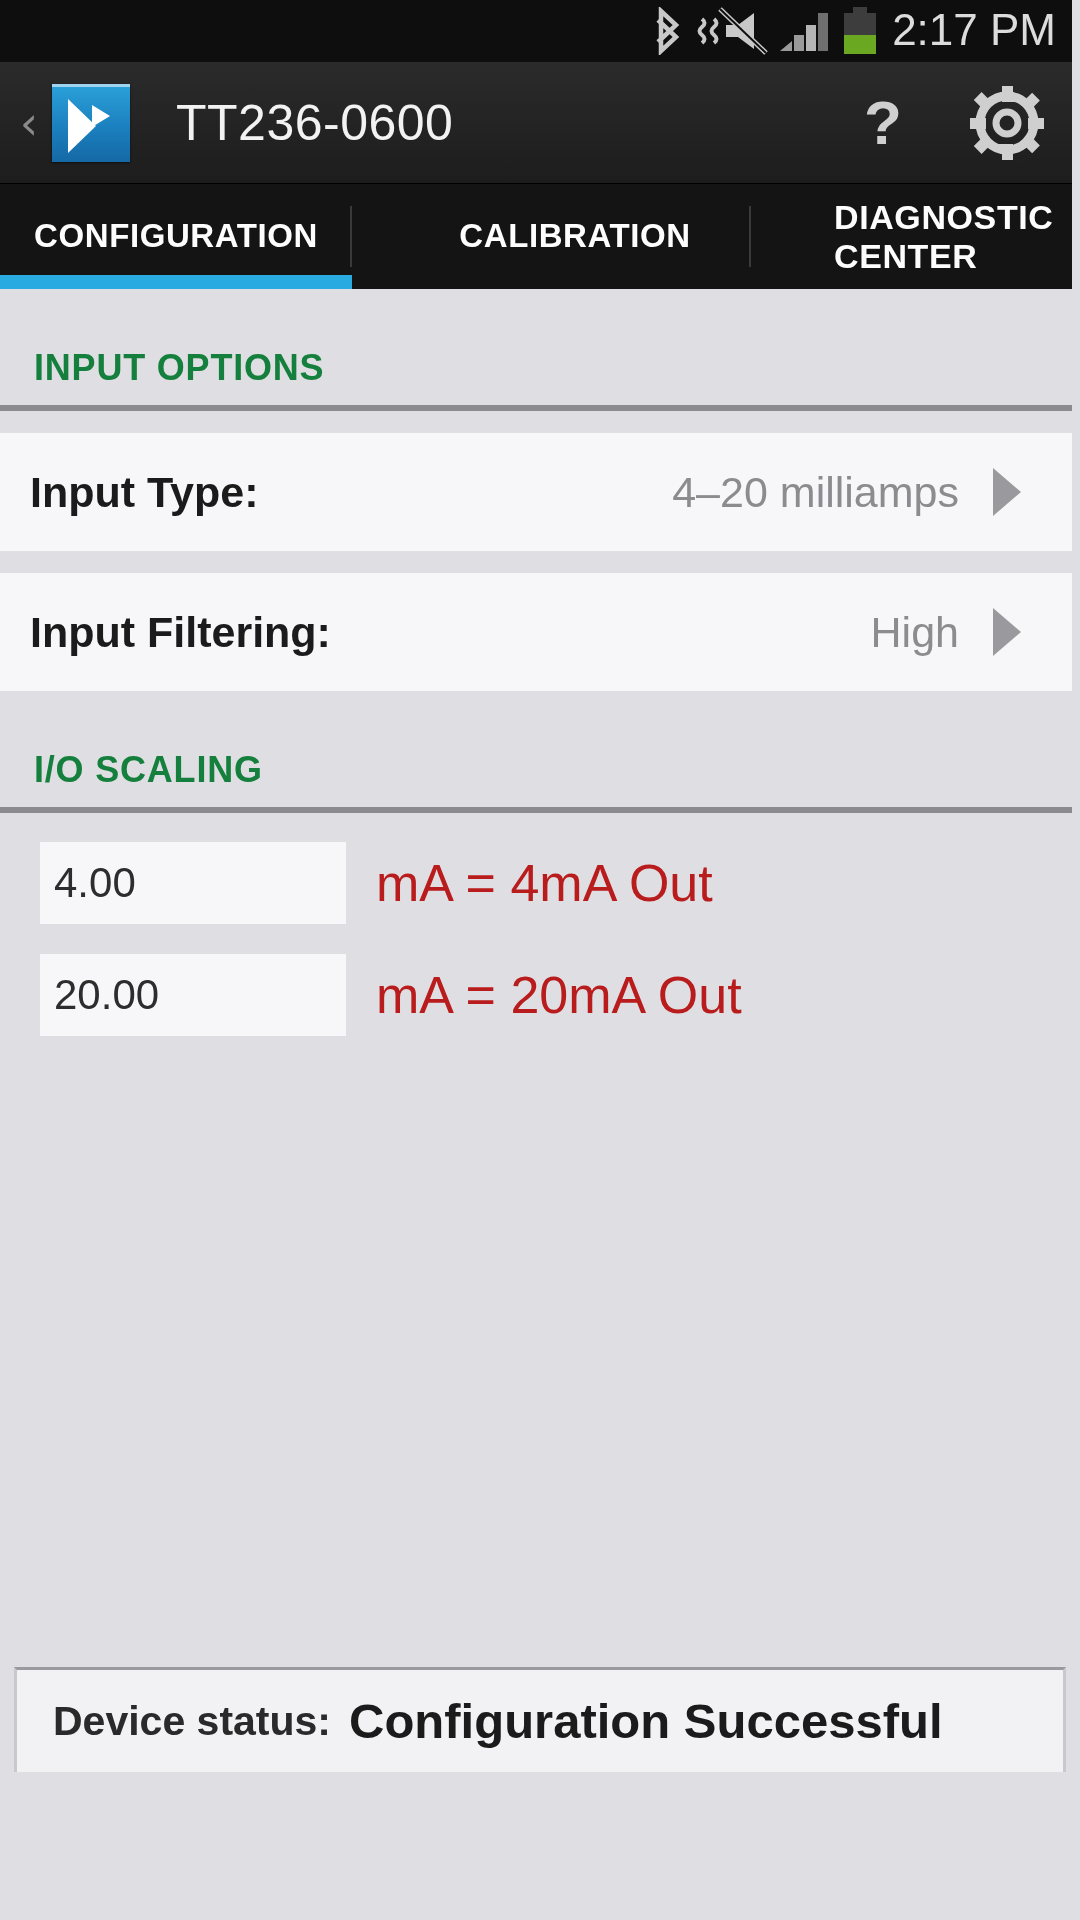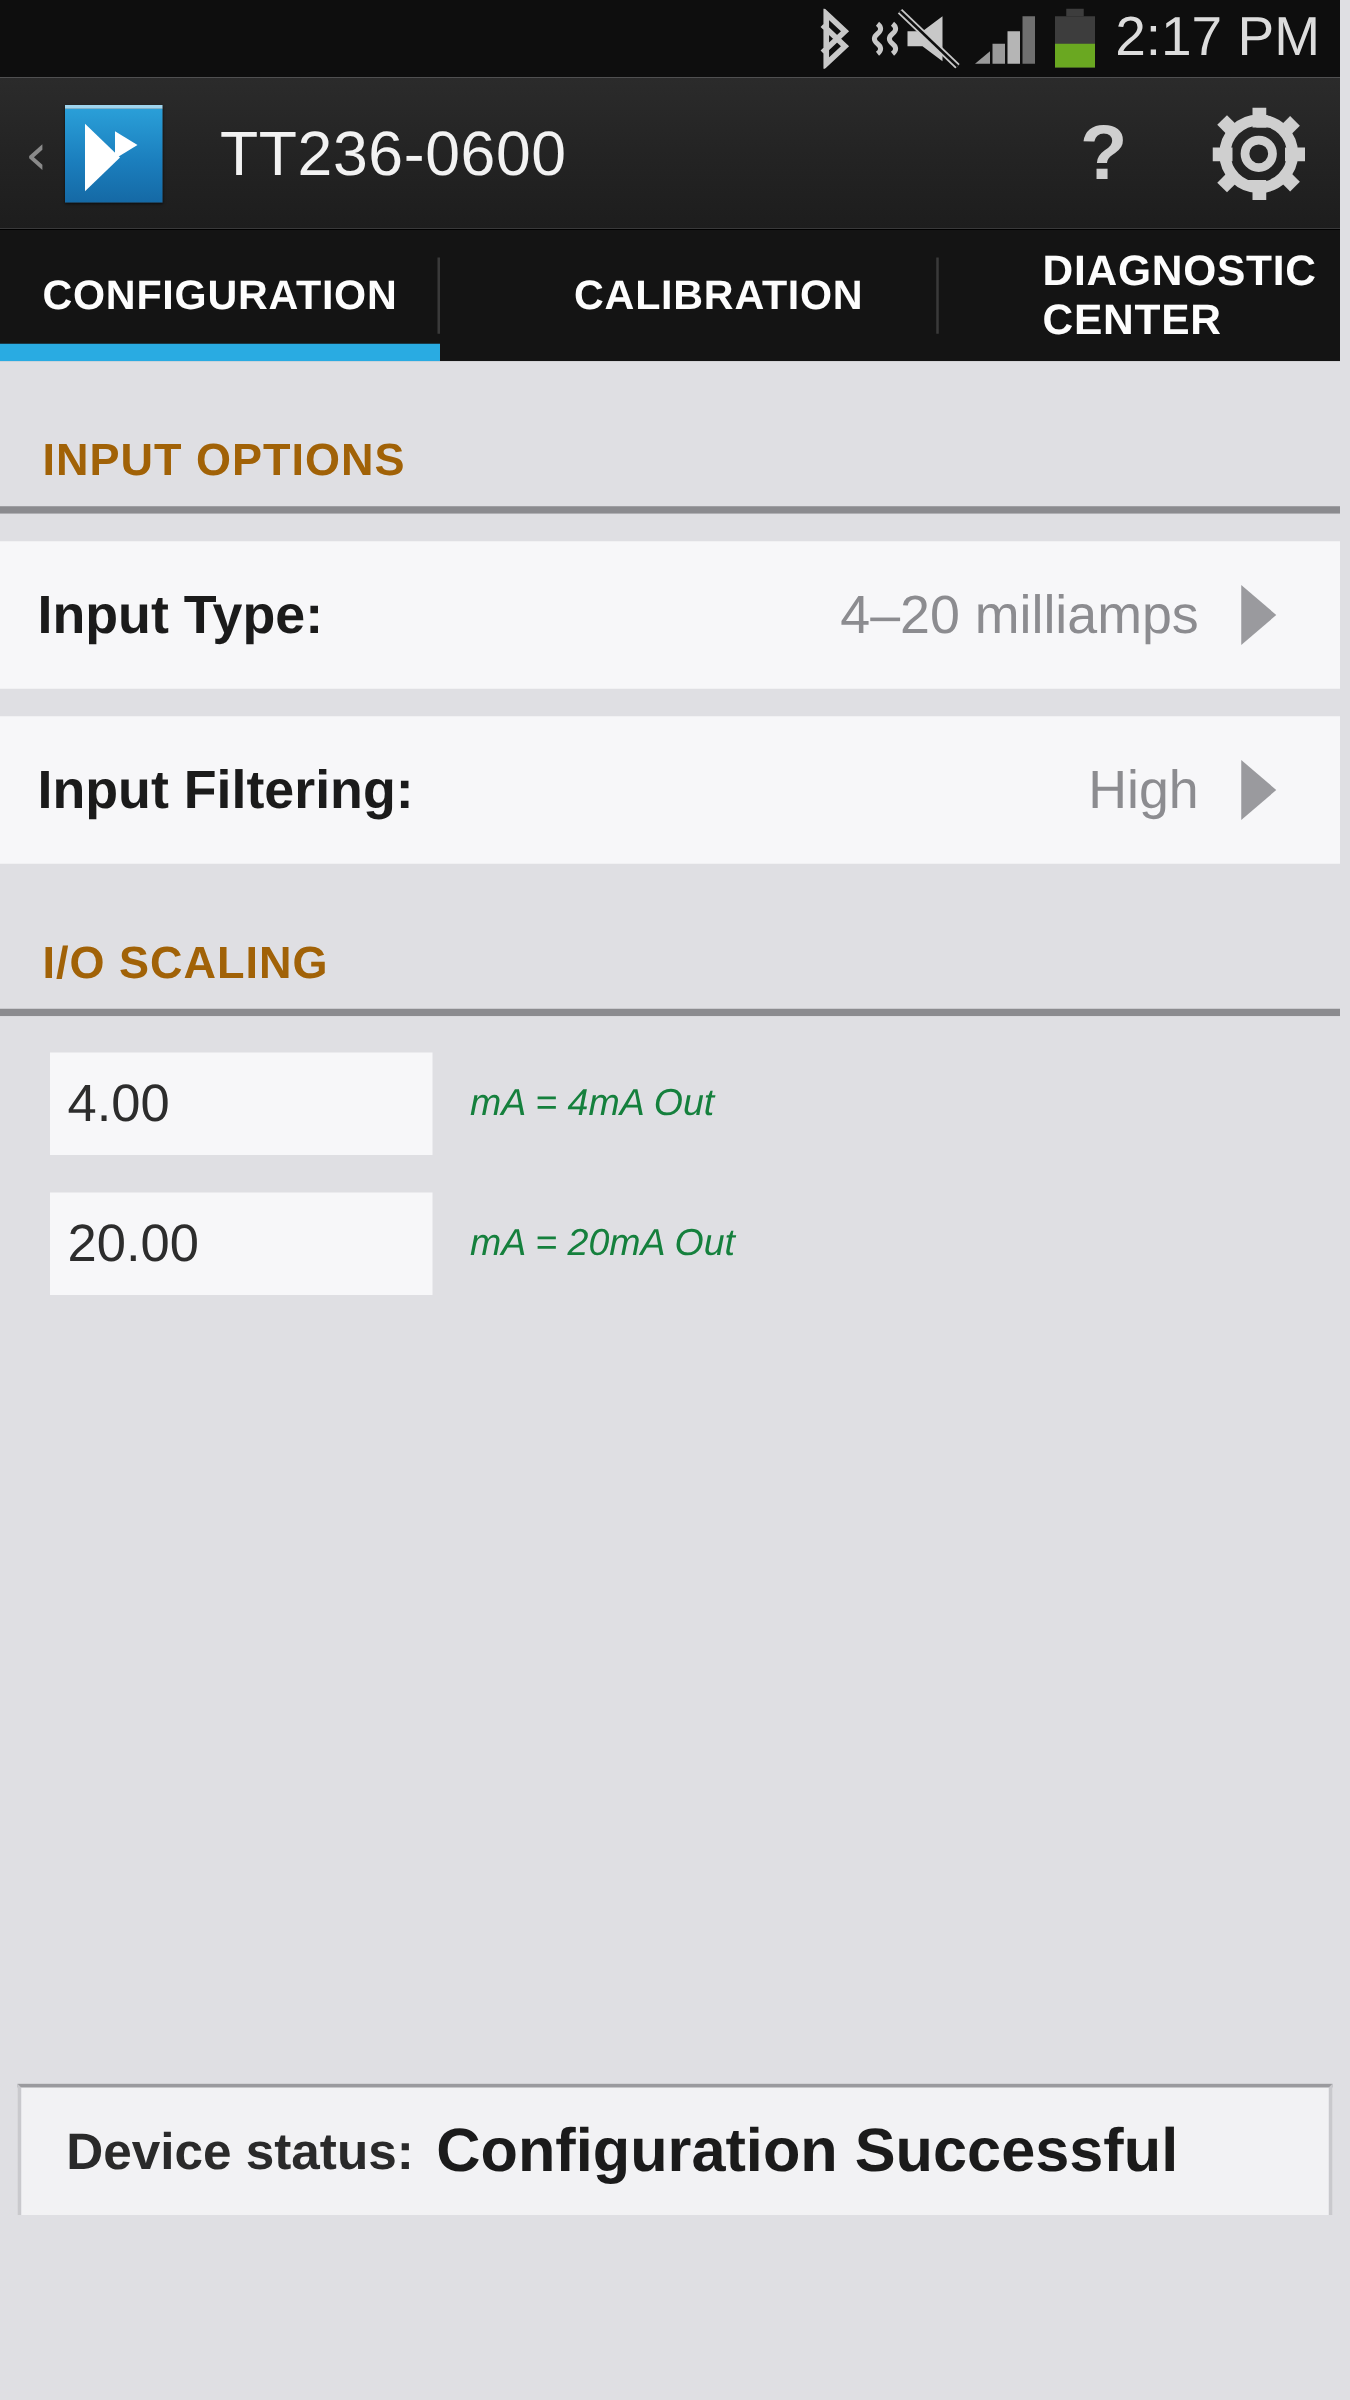--- a/index.html
+++ b/index.html
@@ -92,21 +92,21 @@
   }
 
   
   .content{
     background:#dfdfe3; height:1483px; position:relative; overflow:hidden;
   }
   .section-header{
     padding:58px 0 10px 34px;
   }
   .section-header .sh-text{
-    color:#a16207; font-size:36px; font-weight:bold; letter-spacing:.8px;
+    color:#15803d; font-size:36px; font-weight:bold; letter-spacing:.8px;
     font-family:"Liberation Sans", sans-serif; text-transform:uppercase;
   }
   .section-rule{
     height:6px; background:#8b8b8f; margin:6px 0 0 0;
   }
   .row-gap{ height:22px; background:#dfdfe3; }
 
   .list-row{
     height:118px; background:#f7f7f9;
     display:flex; align-items:center; position:relative;
@@ -127,23 +127,22 @@
   .scale-row{
     display:flex; align-items:center; height:96px; padding-left:40px;
     background:#dfdfe3;
   }
   .scale-input{
     width:306px; height:82px; background:#f7f7f9; border:none;
     font-size:42px; color:#2d2d2d; padding-left:14px;
     font-family:"Liberation Sans", sans-serif; outline:none;
   }
   .scale-suffix{
-    margin-left:30px; color:#15803d; font-size:30px;
-    font-family:"Liberation Sans", sans-serif;
-    font-style:italic;
+    margin-left:30px; color:#b91c1c; font-size:52px;
+    font-family:"Liberation Sans", sans-serif;
   }
   .scale-gap{ height:16px; }
 
   
   .bottombar{
     position:absolute; left:0; bottom:0; width:1080px; height:105px;
     background:#dfdfe3; padding:0 14px;
   }
   .bottombar-inner{
     background:#f2f2f4; border-top:3px solid #9a9a9e;

